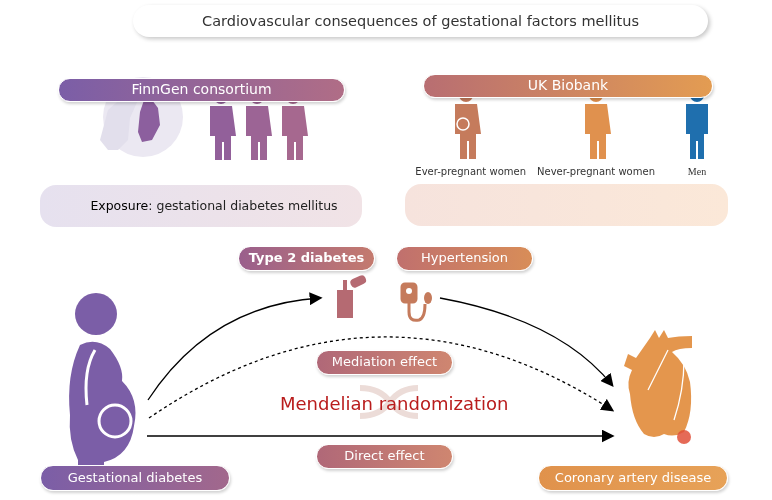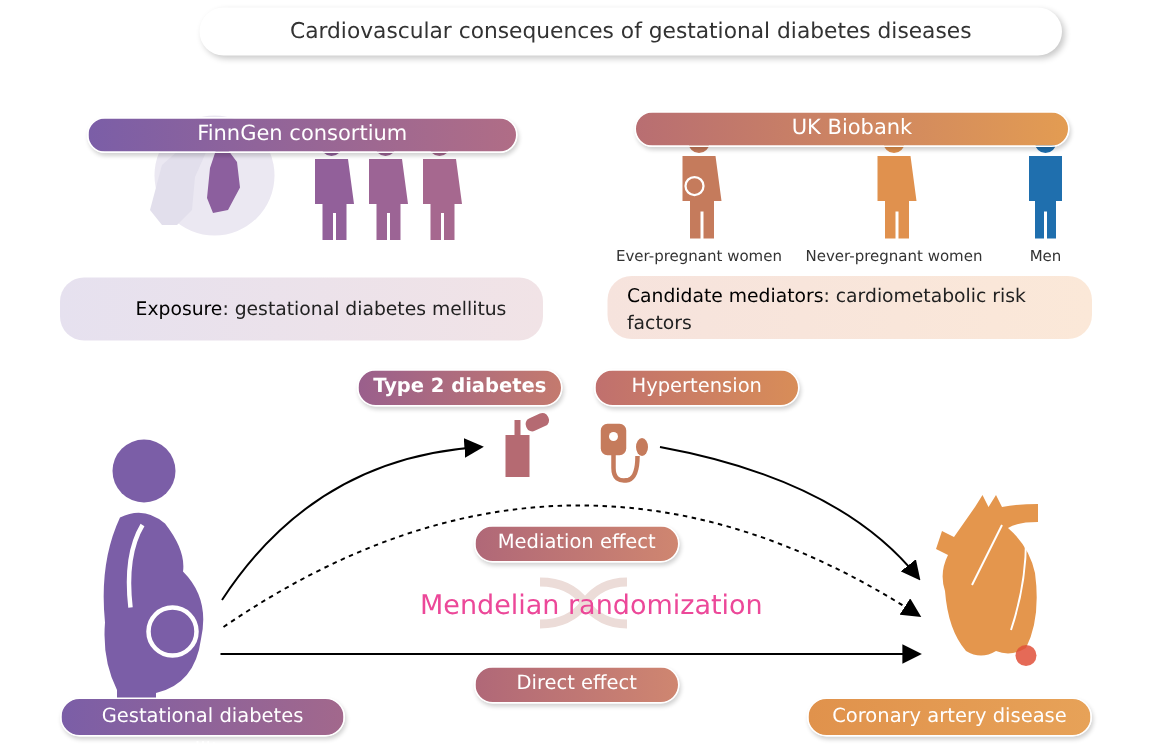--- a/index.html
+++ b/index.html
@@ -1,21 +1,21 @@
 <!DOCTYPE html>
 <html><head>
 <meta charset="utf-8">
 <style>
   html, body { margin:0; padding:0; background:#fff; }
   body { width:772px; height:500px; position:relative; overflow:hidden; font-family:"DejaVu Sans", sans-serif; }
   .pill { position:absolute; border-radius:14px; color:#fff; text-align:center; font-size:13px; box-shadow:1px 2px 3px rgba(0,0,0,0.18); border:1.5px solid #fff; box-sizing:border-box; }
   .title-box { position:absolute; left:133px; top:5px; width:575px; height:32px; border-radius:16px; background:#fff; box-shadow:2px 2px 4px rgba(0,0,0,0.22); font-size:14.5px; color:#333; text-align:center; line-height:32px; }
   .panel { position:absolute; border-radius:16px; font-size:12.5px; color:#222; box-sizing:border-box; }
   .lbl { position:absolute; font-size:10px; color:#333; text-align:center; }
-  .mr { position:absolute; left:280px; top:393px; font-size:18px; color:#ec4899; }
+  .mr { position:absolute; left:280px; top:393px; font-size:18px; color:#b91c1c; }
   svg { position:absolute; left:0; top:0; }
 </style>
 </head>
 <body>
 
 <svg width="772" height="500">
   <defs>
     <linearGradient id="gPurple" x1="0" x2="1">
         <stop offset="0" stop-color="#7b5ea7"></stop>
         <stop offset="1" stop-color="#b06d86"></stop>
@@ -125,34 +125,33 @@
   </g>
 
   <g fill="#e4964d">
     <path d="M650,338 l5,-8 l4,8 l5,-8 l4,8 q10,-2 24,-2 v12 q-14,0 -20,4 q14,12 18,30 q4,30 -6,50 q-10,6 -20,2 q-10,6 -20,0 q-12,-14 -14,-40 q-4,-12 2,-24 l-8,-4 l4,-12 l8,4 z"></path>
     <path d="M668,350 q-10,20 -20,40" stroke="#fff" stroke-width="1.3" fill="none"></path>
     <path d="M684,360 q0,30 -10,60" stroke="#fff" stroke-width="1.3" fill="none"></path>
     <circle cx="684" cy="437" r="7" fill="#e1503a" opacity="0.85"></circle>
   </g>
 </svg>
 
-<div class="title-box">Cardiovascular consequences of gestational diabetes diseases</div>
+<div class="title-box">Cardiovascular consequences of gestational factors mellitus</div>
 
 <div class="pill" style="left:58px;top:50px;width:287px;height:24px;line-height:21px;background:linear-gradient(90deg,#7b5ea7,#b06d86);font-size:14px;margin-top:28px;">FinnGen consortium</div>
 <div class="pill" style="left:423px;top:50px;width:290px;height:24px;line-height:21px;background:linear-gradient(90deg,#b86e72,#e39c52);font-size:14px;margin-top:24px;">UK Biobank</div>
 
-<div class="lbl" style="left:406px;top:166px;width:120px;">Ever-pregnant women</div>
+<div class="lbl" style="left:406px;top:166px;width:120px;text-align:right;">Ever-pregnant women</div>
 <div class="lbl" style="left:536px;top:166px;width:120px;">Never-pregnant women</div>
-<div class="lbl" style="left:672px;top:166px;width:50px;">Men</div>
+<div class="lbl" style="left:672px;top:166px;width:50px;font-family:Liberation Serif, serif;">Men</div>
 
 <div class="panel" style="left:40px;top:185px;width:348px;height:42px;line-height:42px;text-align:center;">
   <span style="color:#000;">Exposure</span><span>: gestational diabetes mellitus</span>
 </div>
 <div class="panel" style="left:418px;top:186px;width:310px;height:40px;line-height:18px;padding-top:2px;">
-  <div><span style="color:#000;">Candidate mediators</span><span>: cardiometabolic risk factors</span></div>
 </div>
 
 <div class="pill" style="left:238px;top:246px;width:137px;height:25px;line-height:22px;background:linear-gradient(90deg,#9a5f8c,#c47a6e);font-weight:bold;">Type 2 diabetes</div>
 <div class="pill" style="left:396px;top:246px;width:137px;height:25px;line-height:22px;background:linear-gradient(90deg,#c0706e,#d88d58);">Hypertension</div>
 
 <div class="pill" style="left:316px;top:350px;width:137px;height:25px;line-height:22px;background:linear-gradient(90deg,#b06878,#cf8670);text-align:center;">Mediation effect</div>
 <div class="mr">Mendelian randomization</div>
 <div class="pill" style="left:316px;top:444px;width:137px;height:25px;line-height:22px;background:linear-gradient(90deg,#b06878,#cf8670);">Direct effect</div>
 
 <div class="pill" style="left:40px;top:465px;width:190px;height:26px;line-height:23px;background:linear-gradient(90deg,#7b5ea7,#a2688c);">Gestational diabetes mellitus</div>

